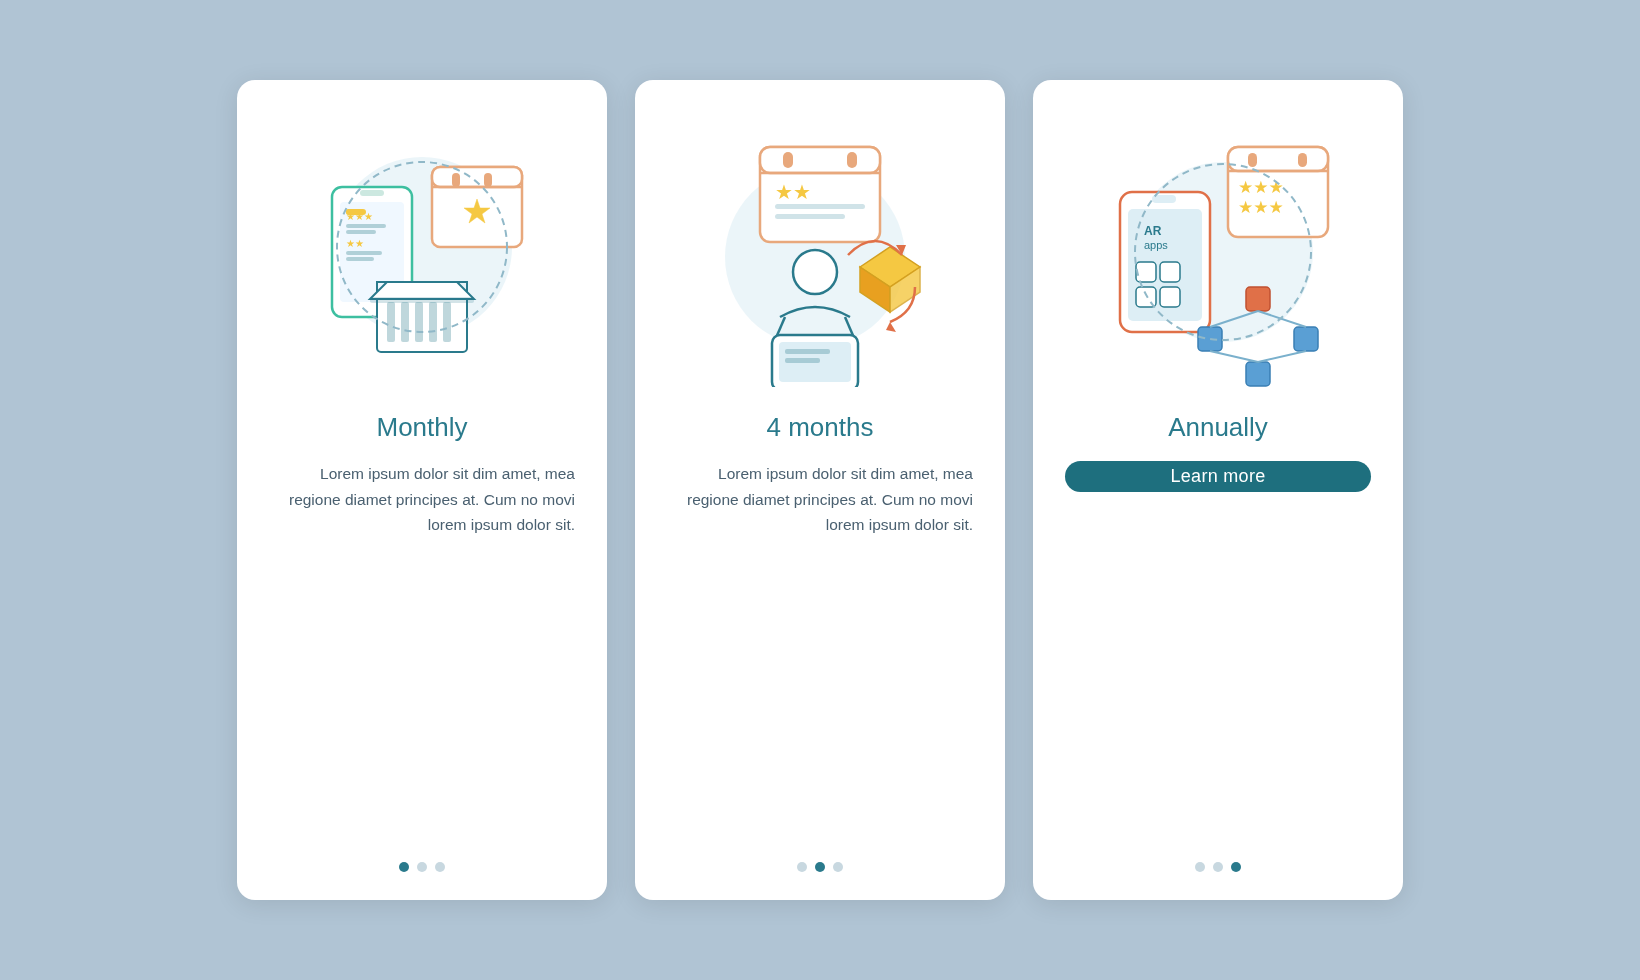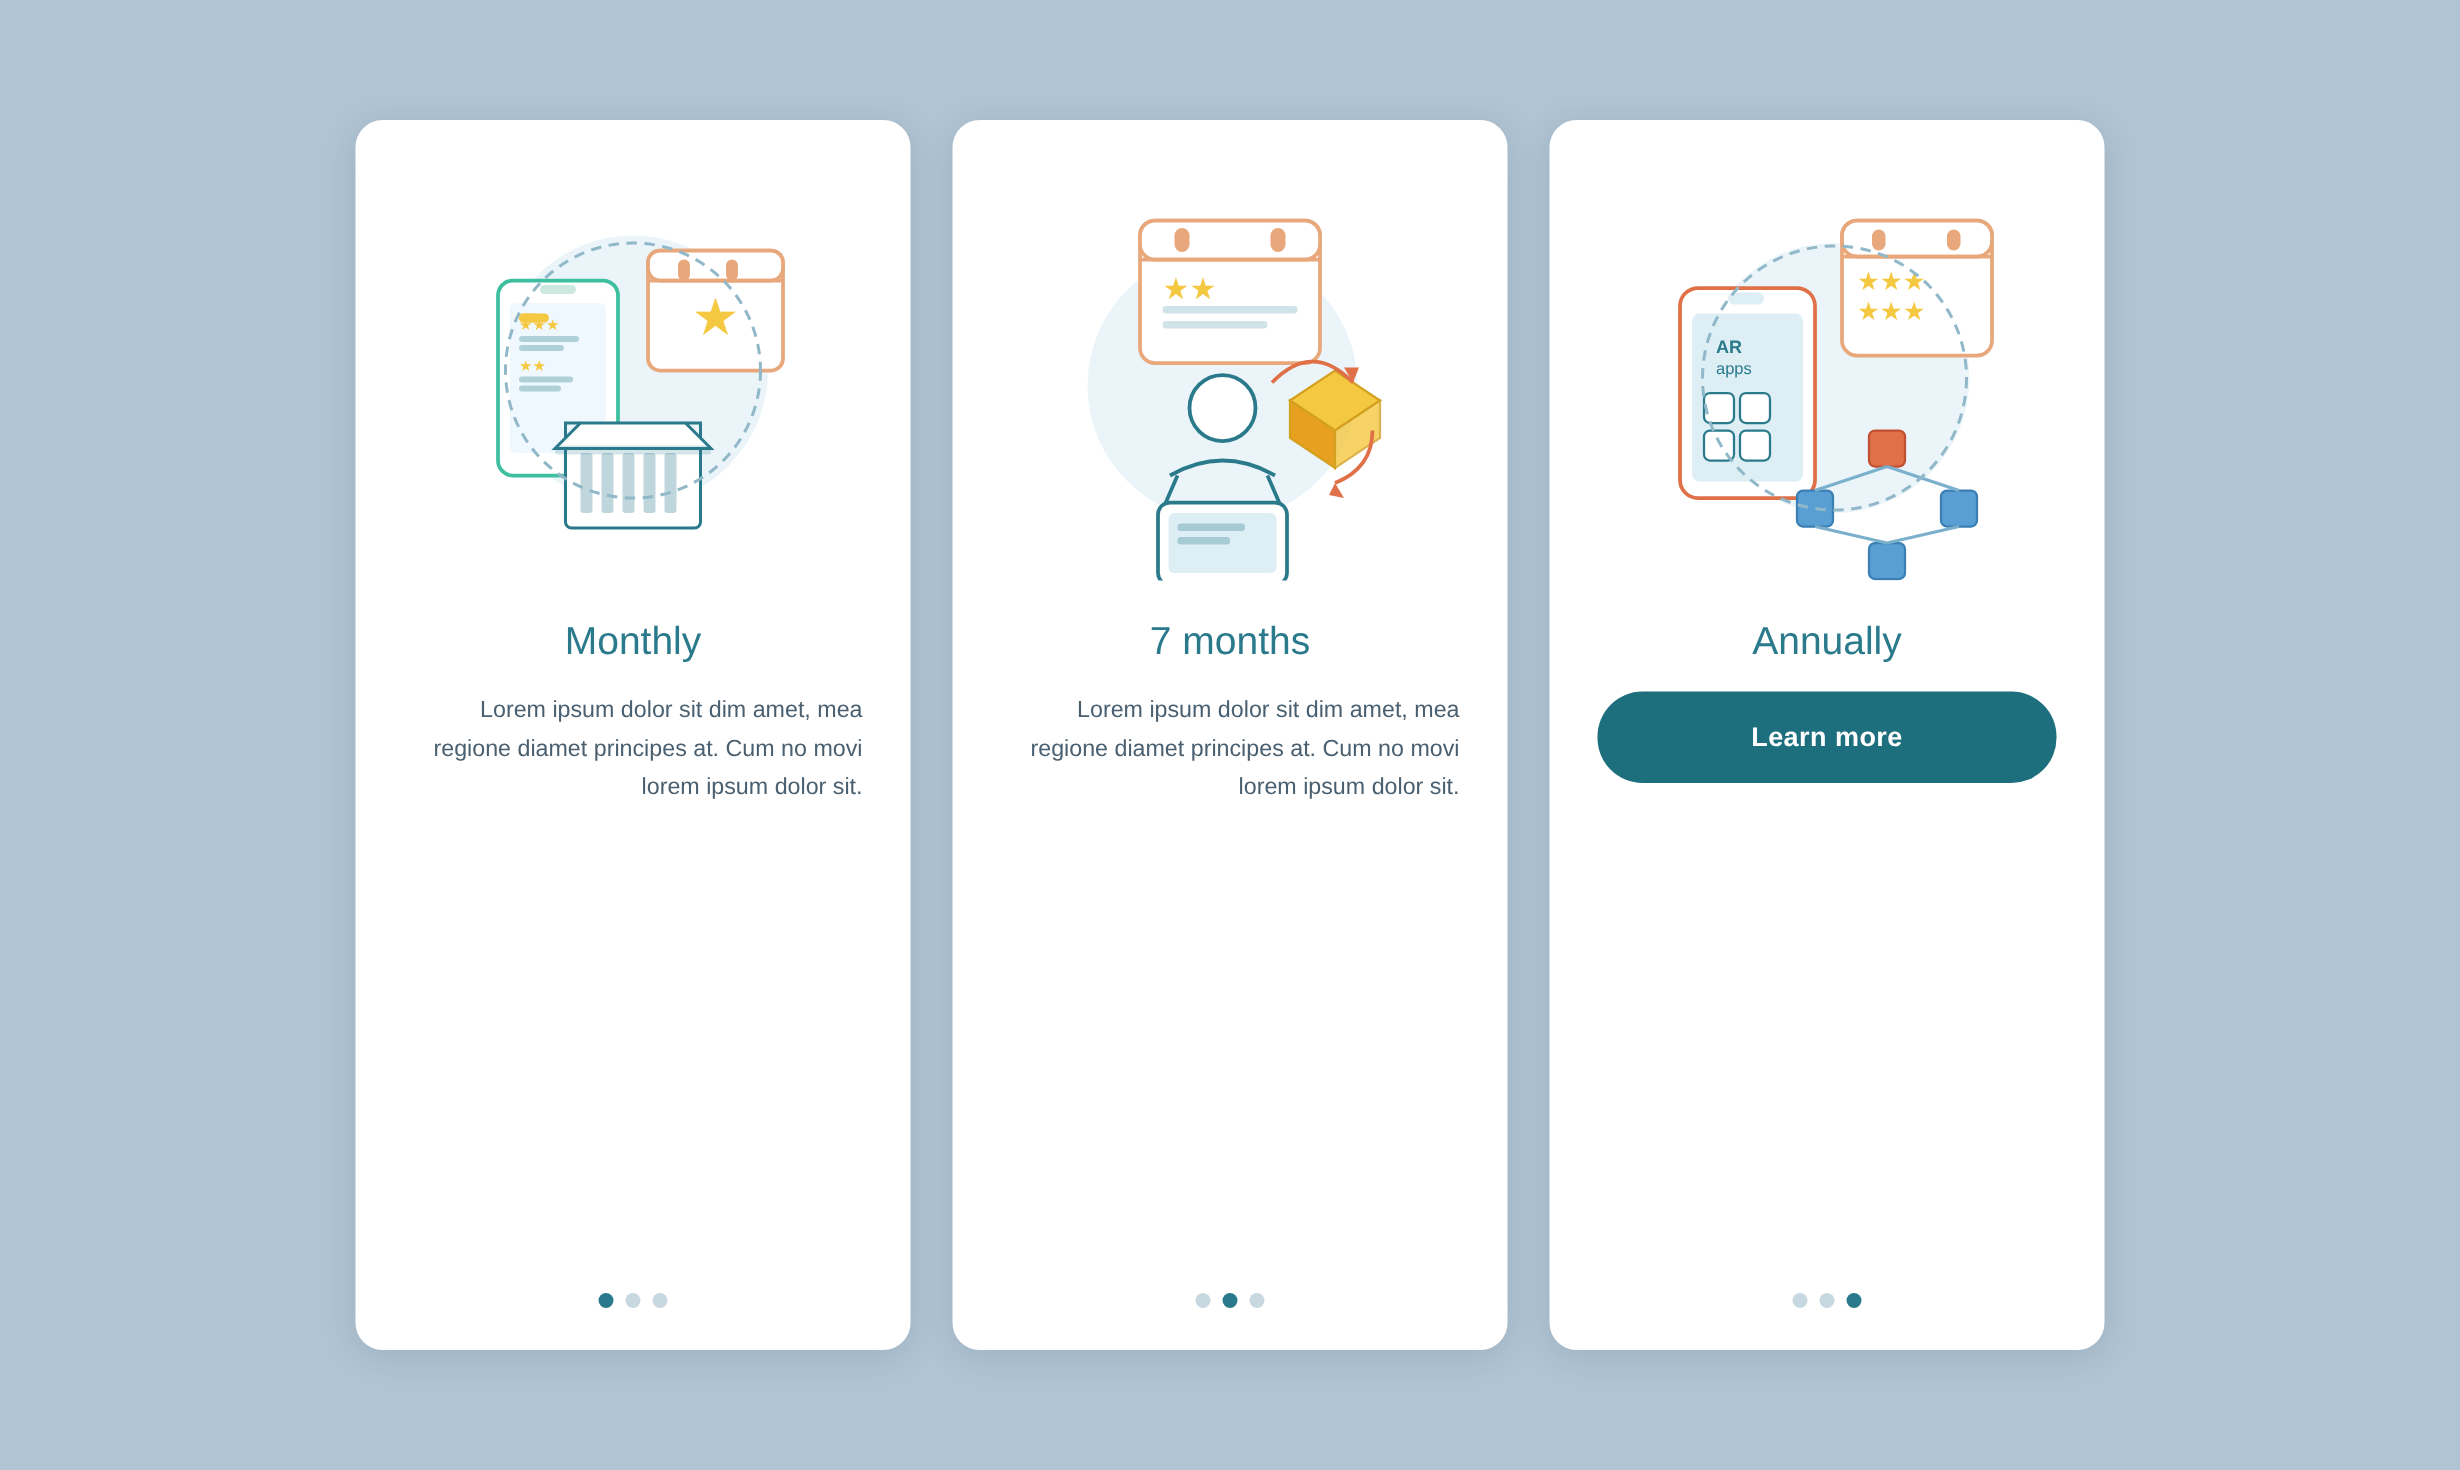--- a/index.html
+++ b/index.html
@@ -78,23 +78,23 @@
 
     .dot.inactive {
       background: #c8d8e0;
     }
 
     .learn-more-btn {
       background: #1e6f7e;
       color: #fff;
       border: none;
       border-radius: 30px;
-      padding: 20px 60px;
+      padding: 5px 60px;
       font-size: 18px;
-      font-weight: 700;
+      font-weight: 400;
       cursor: pointer;
       margin-bottom: 16px;
       width: 100%;
       letter-spacing: 0.3px;
     }
 
     
     svg text {
       font-family: 'Segoe UI', Arial, sans-serif;
     }
@@ -195,21 +195,21 @@
           <polygon points="0,20 30,40 30,65 0,45" fill="#e8a020" stroke="#d4a020" stroke-width="1.5"></polygon>
           <polygon points="60,20 30,40 30,65 60,45" fill="#f5c842" stroke="#d4a020" stroke-width="1.5" opacity="0.8"></polygon>
         </g>
 
         <path d="M148,138 Q175,110 202,138" stroke="#e07048" stroke-width="2.5" fill="none" stroke-dasharray="0"></path>
         <polygon points="202,138 196,128 206,128" fill="#e07048"></polygon>
         <path d="M215,170 Q215,195 190,205" stroke="#e07048" stroke-width="2.5" fill="none"></path>
         <polygon points="190,205 196,215 186,213" fill="#e07048"></polygon>
       </svg>
     </div>
-    <h2 class="card-title">7 months</h2>
+    <h2 class="card-title">4 months</h2>
     <p class="card-text">Lorem ipsum dolor sit dim amet, mea regione diamet principes at. Cum no movi lorem ipsum dolor sit.</p>
     <div class="dots">
       <div class="dot inactive"></div>
       <div class="dot active"></div>
       <div class="dot inactive"></div>
     </div>
   </div>
 
   <div class="card">
     <div class="card-illustration">

